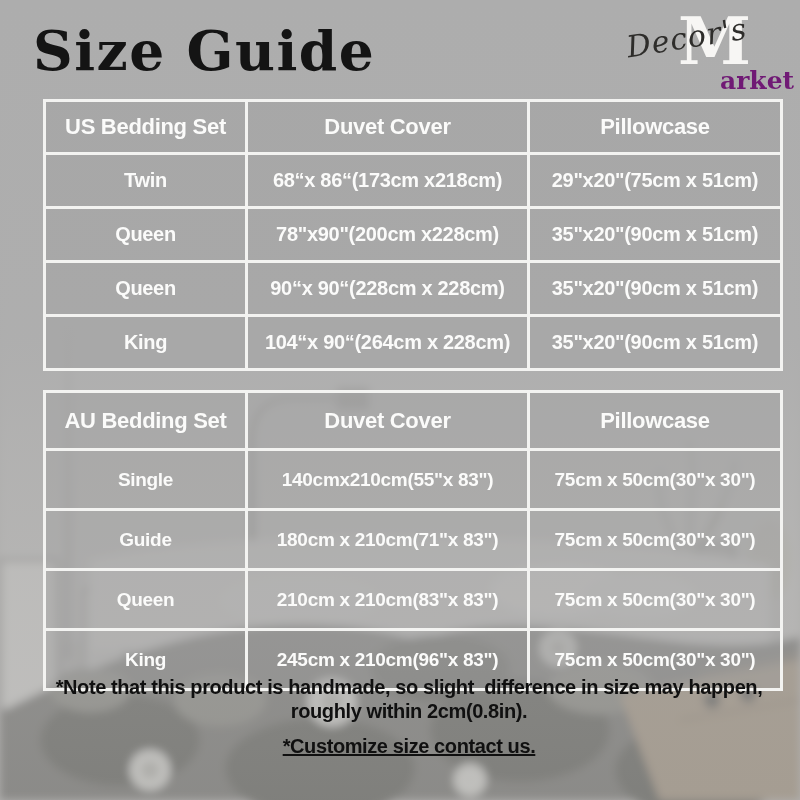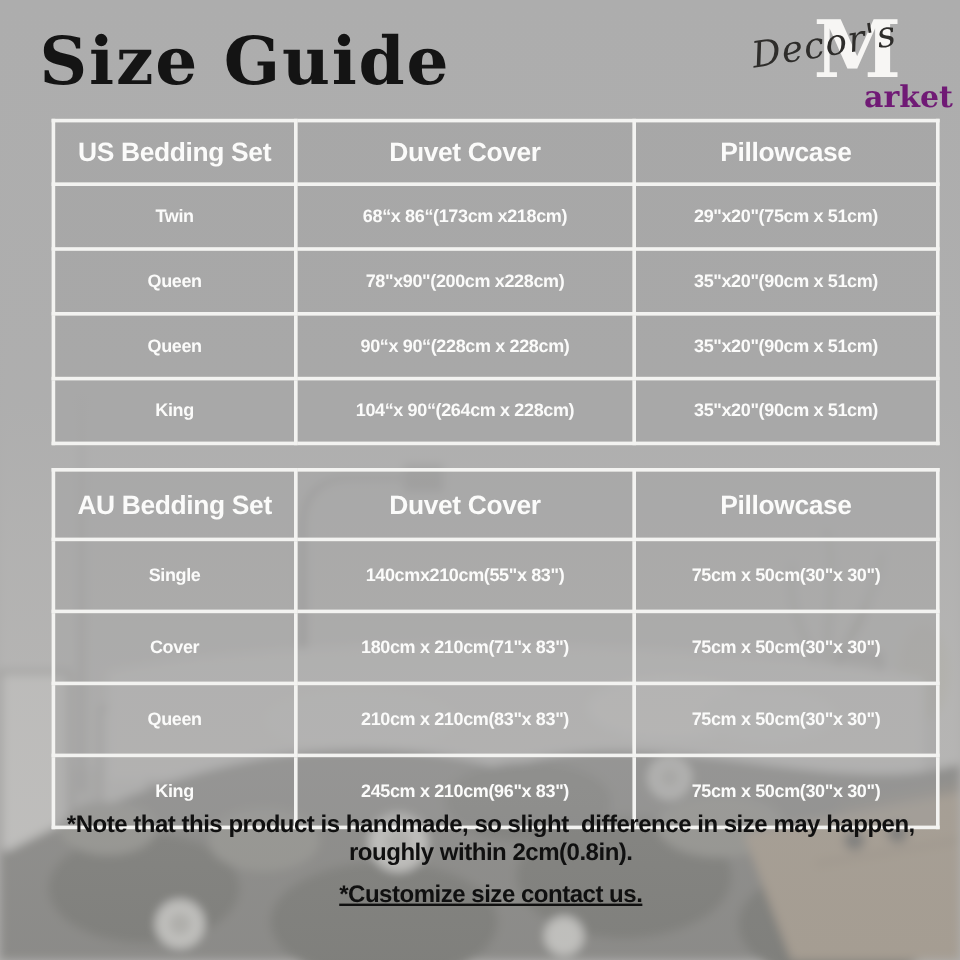--- a/index.html
+++ b/index.html
@@ -41,23 +41,23 @@
   #table-us{top:99px;}
   #table-au{top:390px;padding-left:48px;}
   table.size td,table.size th{
     border:3px solid #f3f3f1;
     background:rgba(158,158,158,0.38);
     color:#fbfbfa;text-align:center;vertical-align:middle;
     font-weight:700;letter-spacing:-0.3px;
     overflow:hidden;white-space:nowrap;
   }
   table.size th{font-size:22px;}
-  #table-us td{font-size:15px;height:49px;}
+  #table-us td{font-size:20px;height:49px;}
   #table-us th{height:48px;}
-  #table-au td{font-size:15px;height:55px;}
+  #table-au td{font-size:19px;height:55px;}
   #table-au th{height:53px;}
   
   .notes{position:absolute;left:33px;top:676px;width:752px;z-index:3;color:#101010;text-align:center;}
   .note{
     font-weight:700;font-size:20px;line-height:1.18;letter-spacing:-0.4px;
     white-space:pre-wrap;
   }
   .note + .note{margin-top:12px;text-decoration:underline;}
 </style>
 </head>
@@ -194,21 +194,21 @@
     <th>AU Bedding Set</th>
     <th>Duvet Cover</th>
     <th>Pillowcase</th>
   </tr>
   <tr>
     <td>Single</td>
     <td>140cmx210cm(55"x 83")</td>
     <td>75cm x 50cm(30"x 30")</td>
   </tr>
   <tr>
-    <td>Cover</td>
+    <td>Guide</td>
     <td>180cm x 210cm(71"x 83")</td>
     <td>75cm x 50cm(30"x 30")</td>
   </tr>
   <tr>
     <td>Queen</td>
     <td>210cm x 210cm(83"x 83")</td>
     <td>75cm x 50cm(30"x 30")</td>
   </tr>
   <tr>
     <td>King</td>

